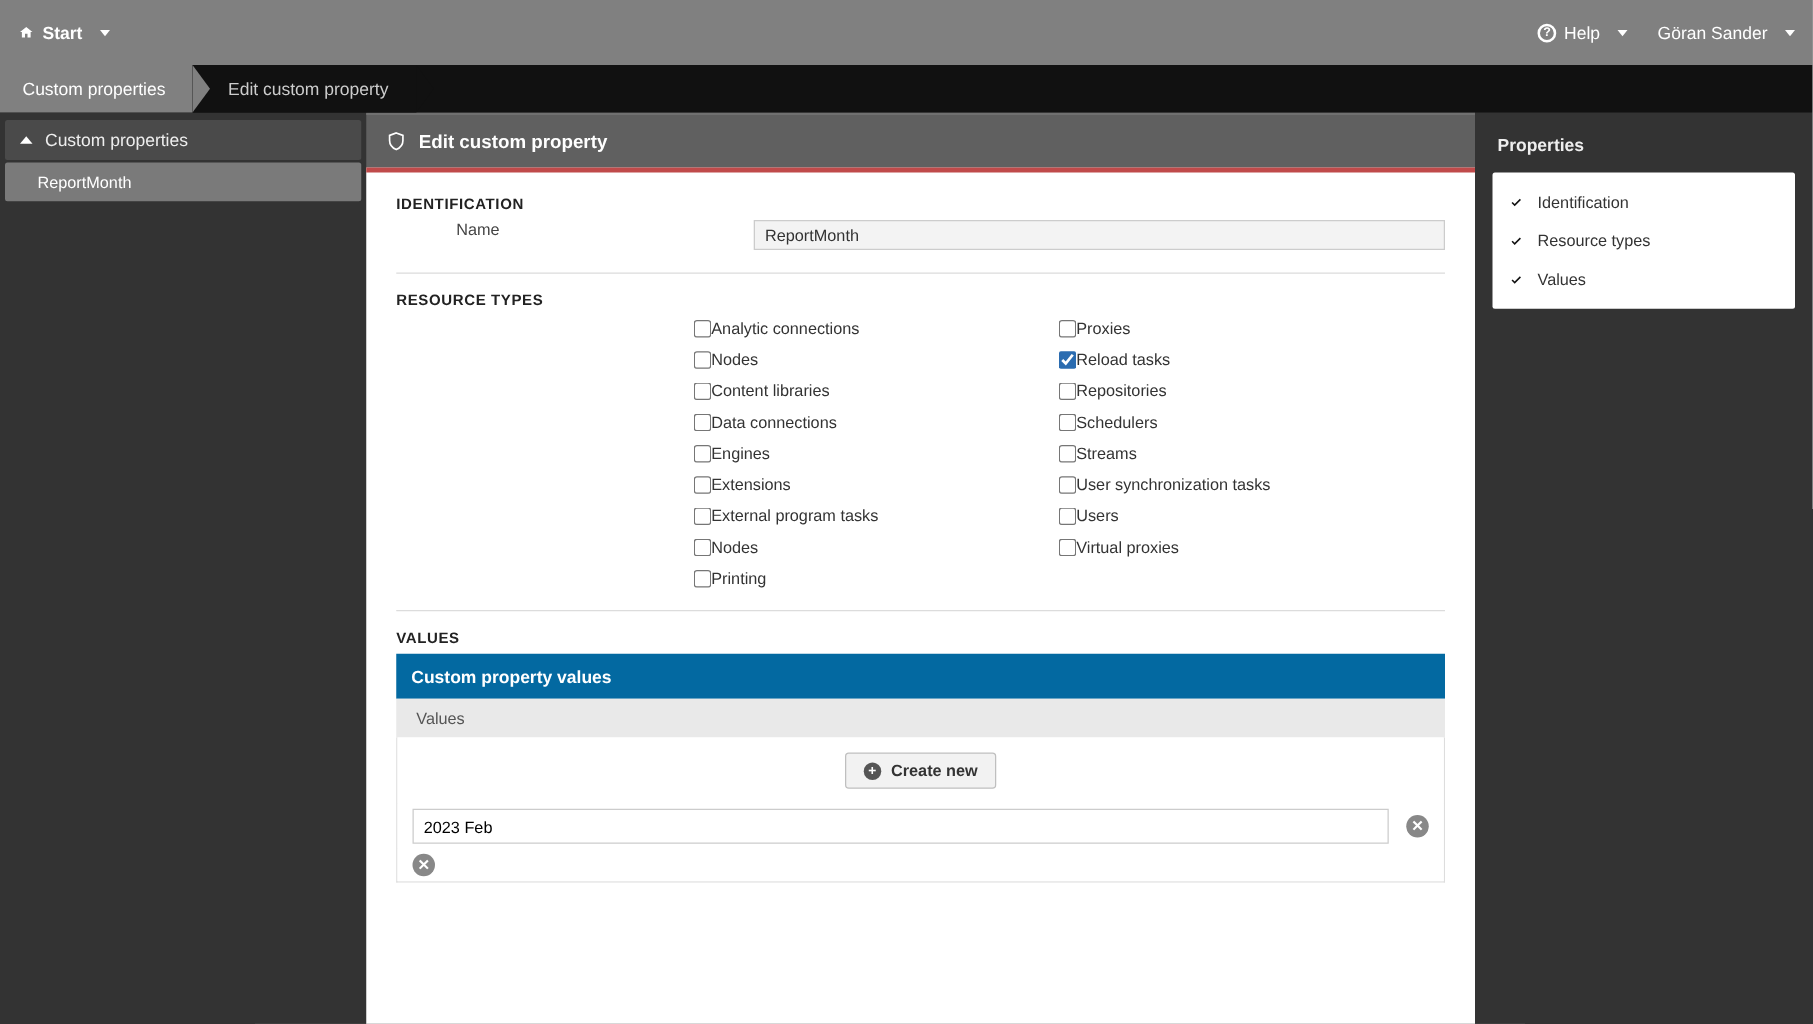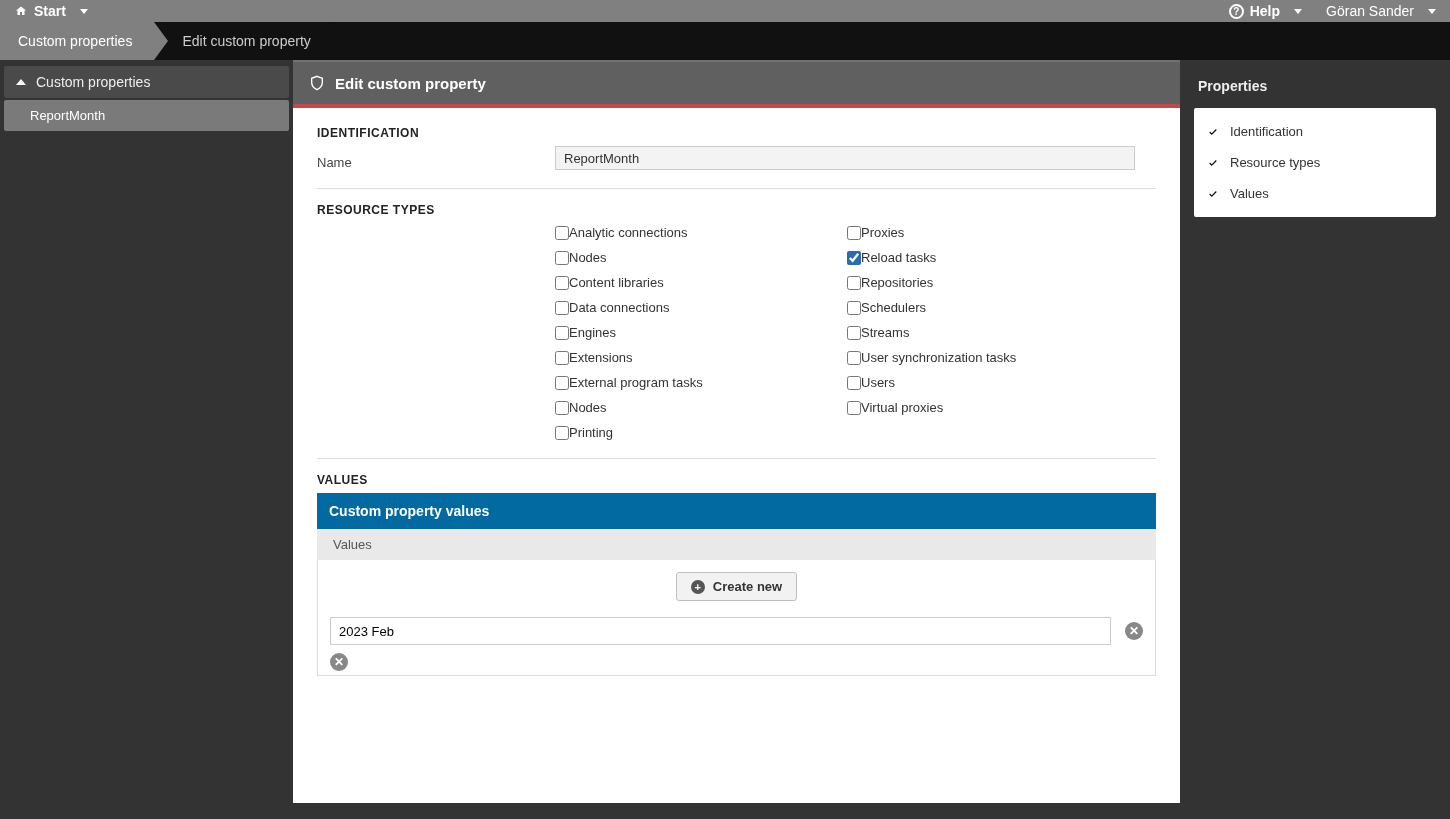--- a/index.html
+++ b/index.html
@@ -1,19 +1,19 @@
 <!DOCTYPE html>
 <html><head>
 <meta charset="utf-8">
 <style>
 * { margin: 0; padding: 0; box-sizing: border-box; font-family: "Segoe UI", Arial, sans-serif; }
 body { width: 1450px; height: 819px; background: #333333; overflow: hidden; font-size: 13px; color: #333; }
 
 
-.topbar { height: 22px; background: #808080; display: flex; align-items: center; padding: 0 14px; color: #fff; font-size: 14px; justify-content: space-between; }
+.topbar { height: 52px; background: #808080; display: flex; align-items: center; padding: 0 14px; color: #fff; font-size: 14px; justify-content: space-between; }
 .topbar .left, .topbar .right { display: flex; align-items: center; gap: 8px; }
 .topbar .start { display:flex; align-items:center; gap:6px; font-weight:600;}
 .caret-down { width:0; height:0; border-left:4px solid transparent; border-right:4px solid transparent; border-top:5px solid #fff; display:inline-block; margin-left:8px;}
 .qcircle{ width:15px; height:15px; border:2px solid #fff; border-radius:50%; font-size:10px; line-height:12px; text-align:center; font-weight:bold;}
 .spacer8{display:inline-block;width:8px;}
 
 
 .breadcrumb-bar { height: 38px; background: #111111; display:flex; align-items:center; position:relative; }
 .crumb { position:relative; display:flex; align-items:center; height:100%; color:#fff; font-size:14px; padding:0 22px 0 18px; background:#808080; }
 .crumb::after{ content:""; position:absolute; right:-14px; top:0; width:0; height:0; border-top:19px solid transparent; border-bottom:19px solid transparent; border-left:14px solid #808080; z-index:2;}
@@ -27,21 +27,21 @@
 .leftnav .item-sel{ background:#7a7a7a; color:#fff; padding:8px 12px 8px 26px; margin:2px 4px 0 4px; border-radius:2px; font-size:13px;}
 .chev-up{ width:0;height:0;border-left:5px solid transparent;border-right:5px solid transparent;border-bottom:6px solid #fff; }
 
 .centerwrap { flex:1; display:flex; }
 .centercol { flex:1; display:flex; flex-direction:column; min-width:0; }
 
 .center-header{ height:44px; background:#606060; color:#fff; display:flex; align-items:center; gap:10px; padding:0 16px; font-size:15px; font-weight:600; border-top:2px solid #707070;}
 .content-pane{ flex:1; background:#fff; margin:0 0 0 0; overflow:auto; padding:18px 24px 18px 24px; position:relative; border-top:4px solid #c04a4a;}
 
 .section-title{ font-size:12px; letter-spacing:0.5px; font-weight:800; color:#222; margin-bottom:6px;}
-.field-row{ display:flex; align-items:flex-end; margin-top:6px;}
+.field-row{ display:flex; align-items:flex-start; margin-top:6px;margin-left:48px;}
 .field-label{ width:238px; color:#444; font-size:13px;}
 .input{ flex:1; max-width:580px; height:24px; border:1px solid #ccc; background:#f3f3f3; padding:0 8px; font-size:13px; color:#333;}
 .hr{ height:1px; background:#dcdcdc; margin:18px 0 14px 0;}
 
 .res-grid{ display:grid; grid-template-columns: 292px 292px; margin-left:238px; row-gap:10px; margin-top:8px;}
 .chk{ display:flex; align-items:center; gap:0; font-size:13px; color:#333;}
 .chk input{ width:14px; height:14px; accent-color:#2b6cb0;}
 
 .values-header{ background:#0369a1; color:#fff; padding:10px 12px; font-weight:600; font-size:14px;}
 .values-sub{ background:#e9e9e9; color:#555; padding:8px 16px; font-size:13px;}
@@ -75,21 +75,21 @@
       <svg class="home-icon" viewBox="0 0 24 24" fill="#fff">
           <path d="M12 3l10 8h-3v9h-5v-6h-4v6H5v-9H2z"></path>
         </svg>
       <span>Start</span>
       <span class="caret-down"></span>
     </span>
   </div>
   <div class="right">
     <span style="display:flex;align-items:center;gap:6px;">
       <span class="qcircle">?</span>
-      <span style="font-weight:700;text-align:right;">Help</span>
+      <span style="font-weight:400;text-align:right;">Help</span>
       <span class="caret-down"></span>
     </span>
     <span class="spacer8"></span>
     <span style="display:flex;align-items:center;gap:6px;font-weight:400;">
       <span>Göran Sander</span>
       <span class="caret-down"></span>
     </span>
   </div>
 </div>
 

